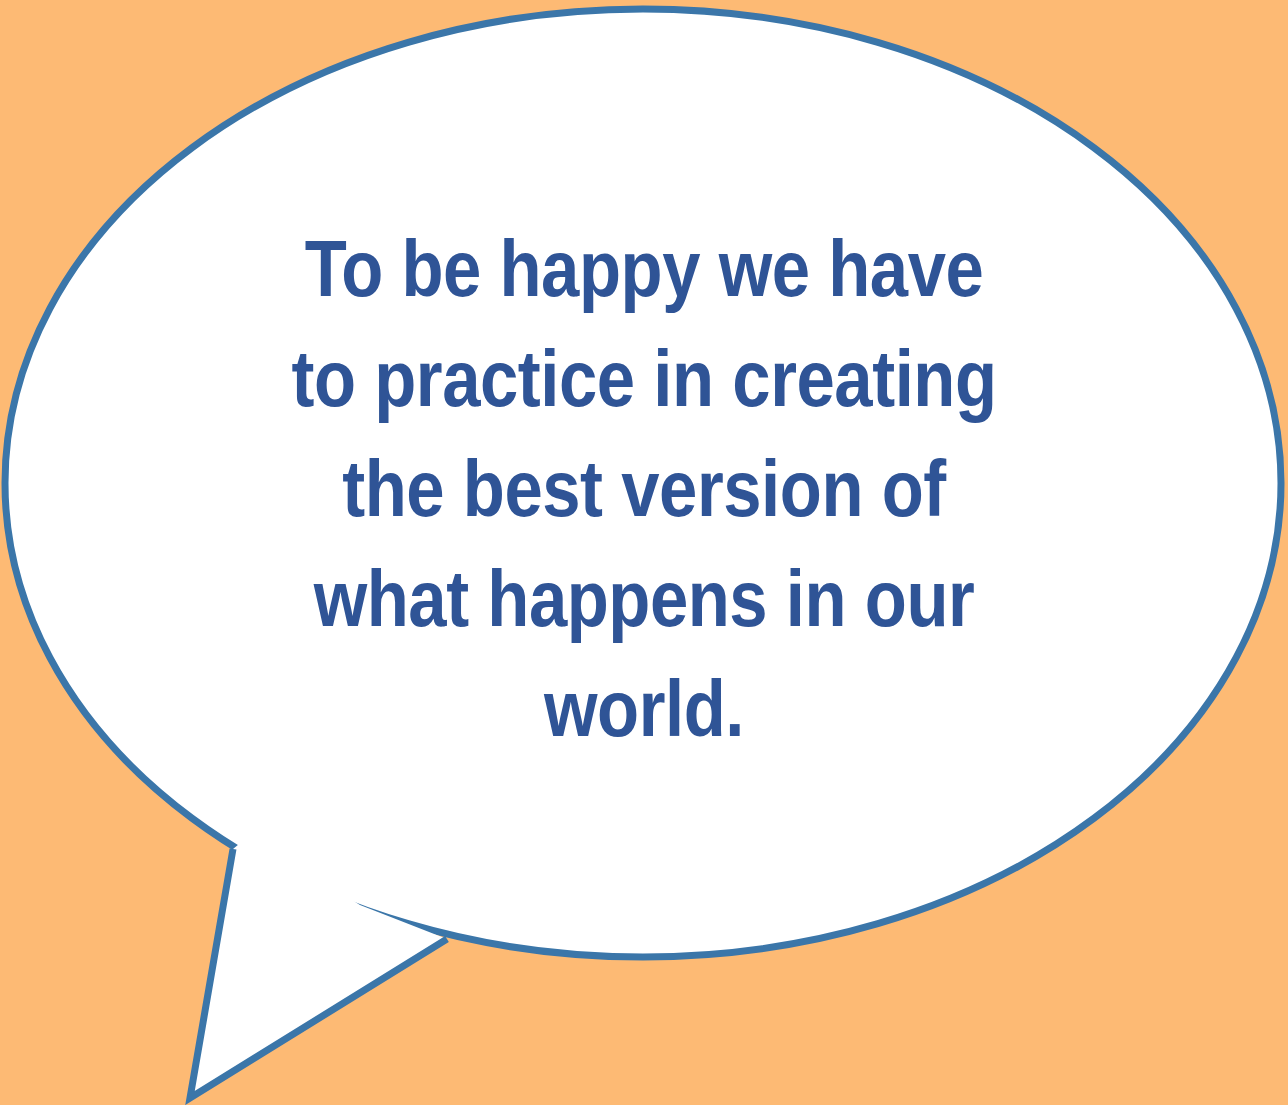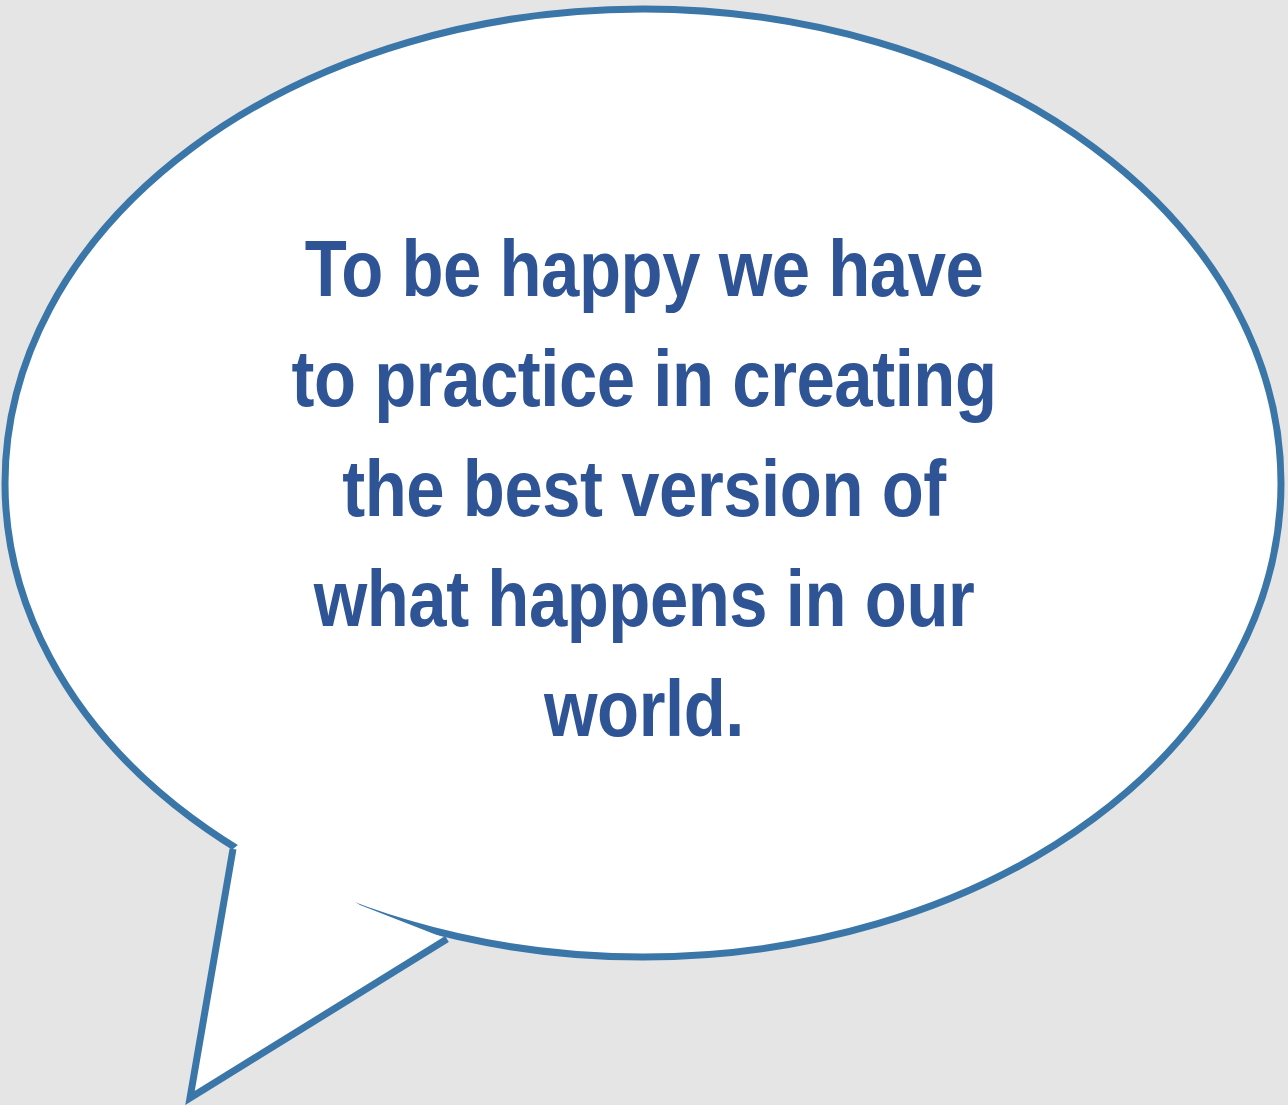--- a/index.html
+++ b/index.html
@@ -51,21 +51,21 @@
     letter-spacing: -0.5px;
     white-space: nowrap;
     transform: scaleX(0.86);
     transform-origin: center center;
     -webkit-font-smoothing: antialiased;
   }
 </style>
 </head>
 <body style="background: rgb(255, 255, 255);">
 
-<div id="canvas" style="width: 1288px; height: 1105px; background: #e5e5e5;">
+<div id="canvas" style="width: 1288px; height: 1105px; background: #fdba74;">
 
   <svg id="bubble-svg" viewBox="0 0 1288 1105" xmlns="http://www.w3.org/2000/svg">
 
     <ellipse id="bubble-body" cx="643" cy="483" rx="638" ry="474" fill="#ffffff" stroke="#3B76A9" stroke-width="7"></ellipse>
 
     <path id="bubble-tail-fill" d="M 233 849 L 190 1098 L 447 939 L 360 905 L 250 835 Z" fill="#ffffff" stroke="none"></path>
     <path id="bubble-tail-outline" d="M 233 849 L 190 1098 L 447 939" fill="none" stroke="#3B76A9" stroke-width="7" stroke-linejoin="miter" stroke-linecap="butt"></path>
   </svg>
 
   <div id="quote-block">

